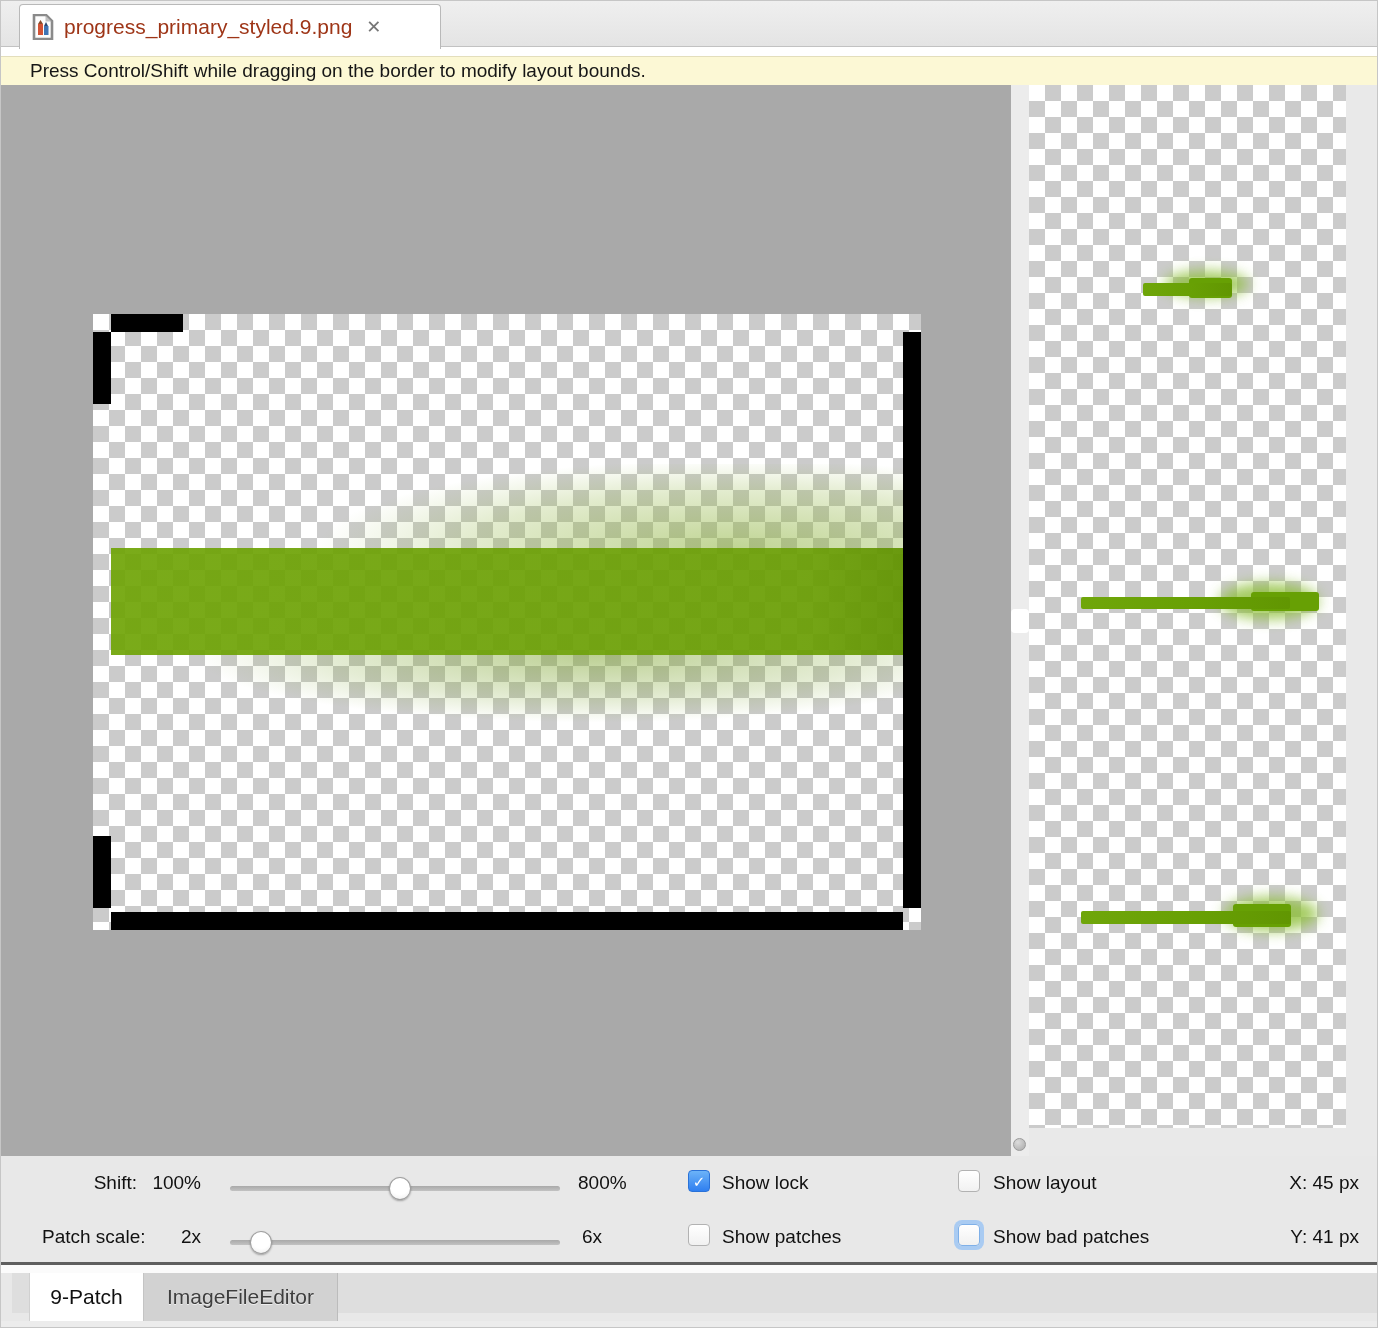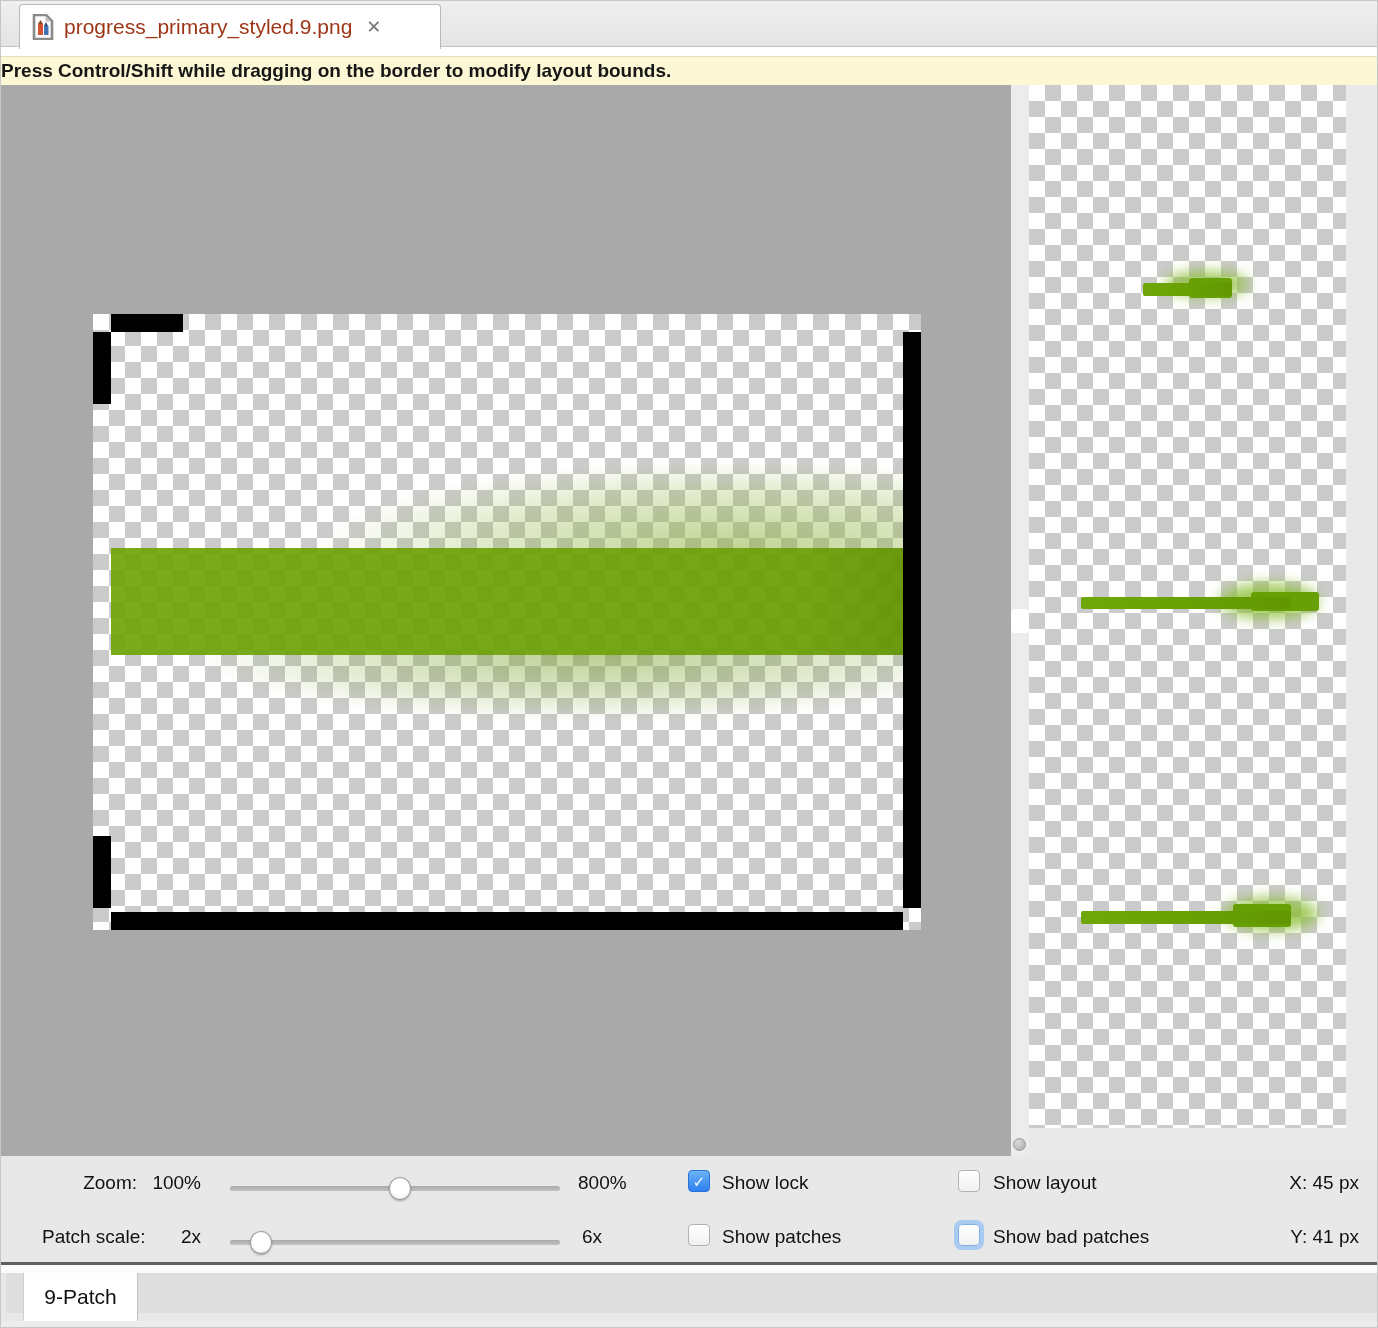--- a/index.html
+++ b/index.html
@@ -17,21 +17,21 @@
   .tab { position:absolute; left:18px; top:3px; width:422px; height:45px;
     background:#fff; border:1px solid #b9b9b9; border-bottom:none;
     border-radius:4px 4px 0 0; display:flex; align-items:center; padding:0 12px; gap:10px; z-index:6; }
   .tab-title { font-size:21px; color:#9e3517; white-space:nowrap; }
   .tab-close { font-size:18px; font-weight:bold; color:#767676; margin-left:4px; line-height:1; }
   .substrip { position:absolute; left:1px; right:1px; top:47px; height:9px; background:#fff; z-index:4; }
 
   
   .banner { position:absolute; left:1px; right:1px; top:56px; height:29px;
     background:#fcf8d5; border-top:1px solid #e3debc;
-    font-size:19px; font-weight:700; color:#161616; line-height:27px; padding-left:0; }
+    font-size:19px; font-weight:400; color:#161616; line-height:27px; padding-left:29px; }
 
   
   .editor { position:absolute; left:1px; top:85px; width:1010px; height:1071px; background:#a9a9a9; }
   .checker {
     background-color:#fff;
     background-image:
       linear-gradient(45deg,#cbcbcb 25%,transparent 25%,transparent 75%,#cbcbcb 75%),
       linear-gradient(45deg,#cbcbcb 25%,transparent 25%,transparent 75%,#cbcbcb 75%);
     background-position:0 0,16px 16px;
     background-size:32px 32px;
@@ -88,21 +88,21 @@
   .cb { position:absolute; width:22px; height:22px; border-radius:4px;
     background:linear-gradient(#fff,#f1f1f1); border:1px solid #b2b2b2;
     display:flex; align-items:center; justify-content:center; }
   .cb.checked { background:linear-gradient(#6cb3f8,#2f7ff0); border-color:#2a72d8; }
   .cb.focused { box-shadow:0 0 0 4px #a9cbf2; border-color:#7fb0e8; }
   .cb .mark { position:static; color:#fff; font-size:15px; font-weight:bold; line-height:1; }
 
   
   .darkline { position:absolute; left:1px; right:1px; top:1262px; height:3px; background:#5f5f5f; }
   .whitestrip { position:absolute; left:1px; right:1px; top:1265px; height:8px; background:#fbfbfb; }
-  .btabs { position:absolute; left:6px; right:1px; top:1273px; height:40px; background:#dedede; }
+  .btabs { position:absolute; left:12px; right:1px; top:1273px; height:40px; background:#dedede; }
   .btab { position:absolute; top:0; height:48px; display:flex; align-items:center; justify-content:center;
     font-size:21px; }
   .btab.active { left:17px; width:115px; background:#fff; color:#0f0f0f;
     border-right:1px solid #c4c4c4; border-left:1px solid #d0d0d0; }
   .btab.inactive { left:132px; width:194px; background:#d2d2d2; color:#3e3e3e;
     border-right:1px solid #bcbcbc; text-shadow:0 1px 0 #eee; }
   .bottomedge { position:absolute; left:1px; right:1px; top:1321px; height:6px; background:#ececec; }
 </style>
 </head>
 <body>
@@ -155,21 +155,21 @@
     <div class="pcap c2"></div>
     <div class="pbar b2"></div>
     <div class="pglow g3"></div>
     <div class="pcap c3"></div>
     <div class="pbar b3"></div>
   </div>
 </div>
 
 <div class="controls">
 
-  <span class="t-right" style="left:40px;top:15px;width:96px;">Zoom:</span>
+  <span class="t-right" style="left:40px;top:15px;width:96px;">Shift:</span>
   <span class="t-right" style="left:140px;top:15px;width:60px;">100%</span>
   <div class="slider" style="left:229px;top:21px;width:330px;">
     <div class="track"></div>
     <div class="thumb" style="left:51.5%"></div>
   </div>
   <span style="left:577px;top:15px;">800%</span>
   <div class="cb checked" style="left:687px;top:14px;">
     <span class="mark">✓</span>
   </div>
   <label style="left:721px;top:15px;text-align:right;">Show lock</label>
@@ -188,14 +188,15 @@
   <label style="left:721px;top:69px;text-align:center;">Show patches</label>
   <div class="cb focused" style="left:957px;top:68px;"></div>
   <label style="left:992px;top:69px;">Show bad patches</label>
   <span class="t-right" style="left:1270px;top:69px;width:88px;">Y: 41 px</span>
 </div>
 
 <div class="darkline"></div>
 <div class="whitestrip"></div>
 <div class="btabs">
   <div class="btab active">9-Patch</div>
+  <div class="btab inactive">ImageFileEditor</div>
 </div>
 <div class="bottomedge"></div>
 
 </body></html>

